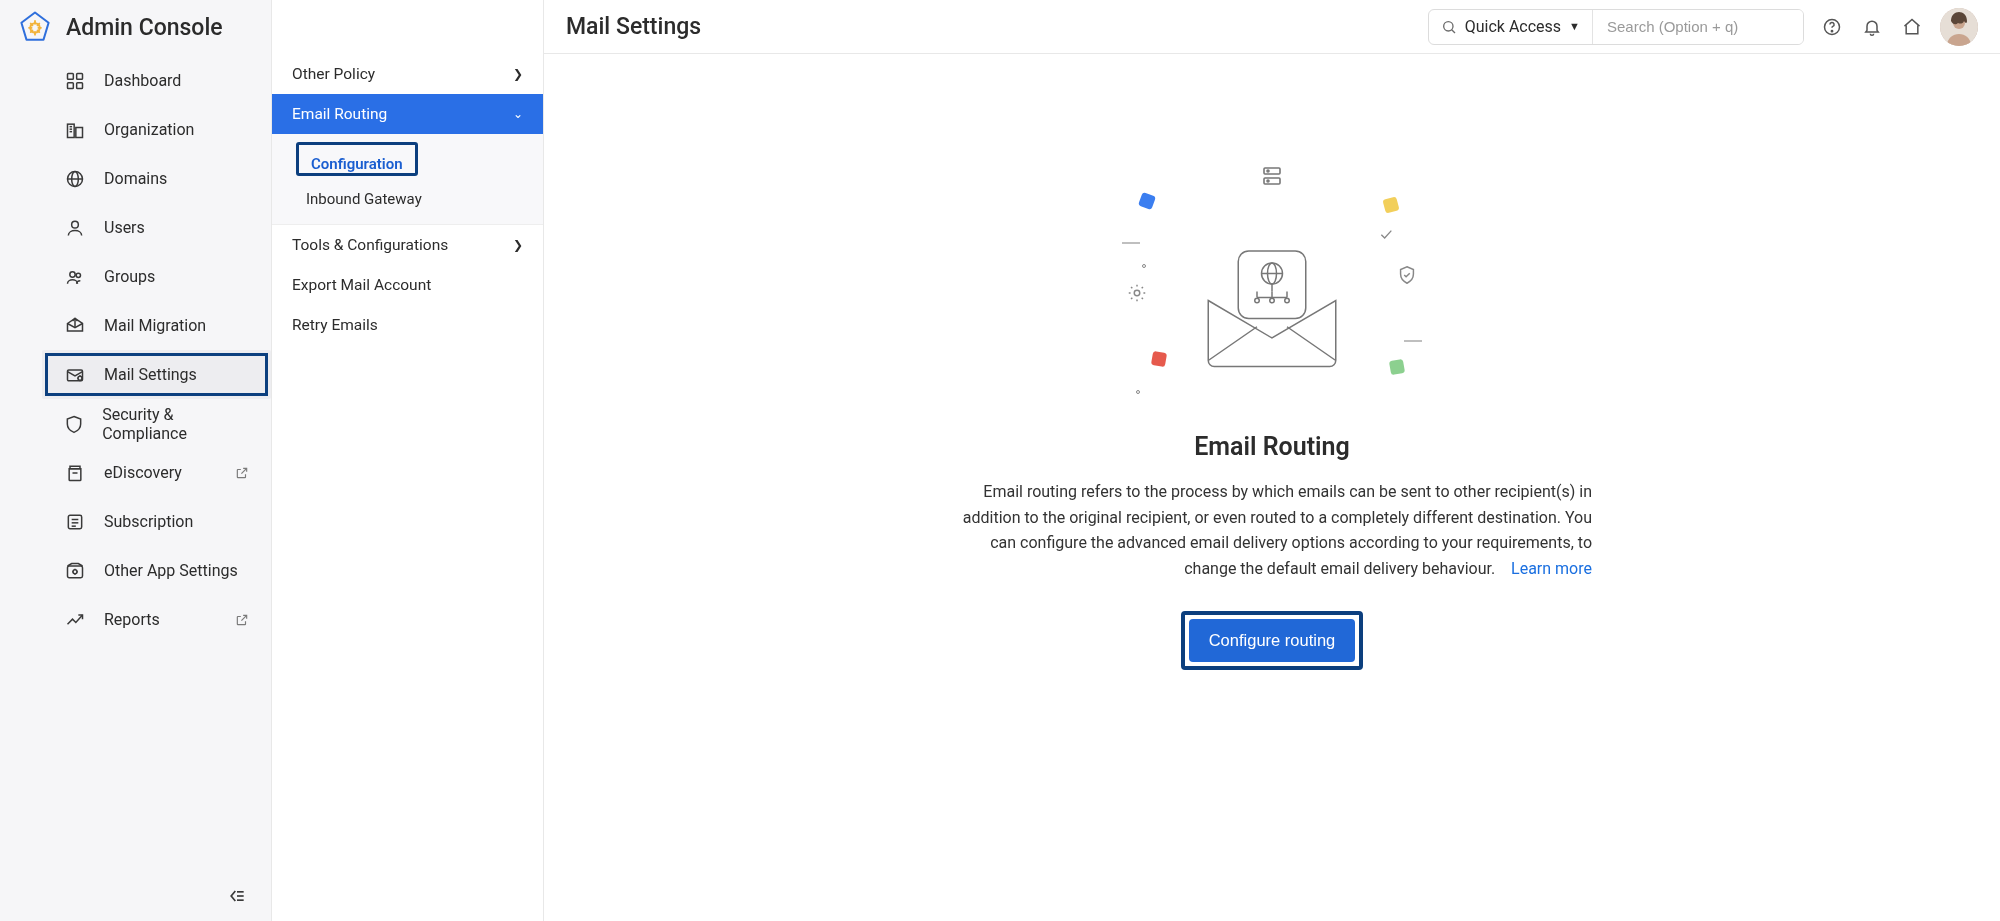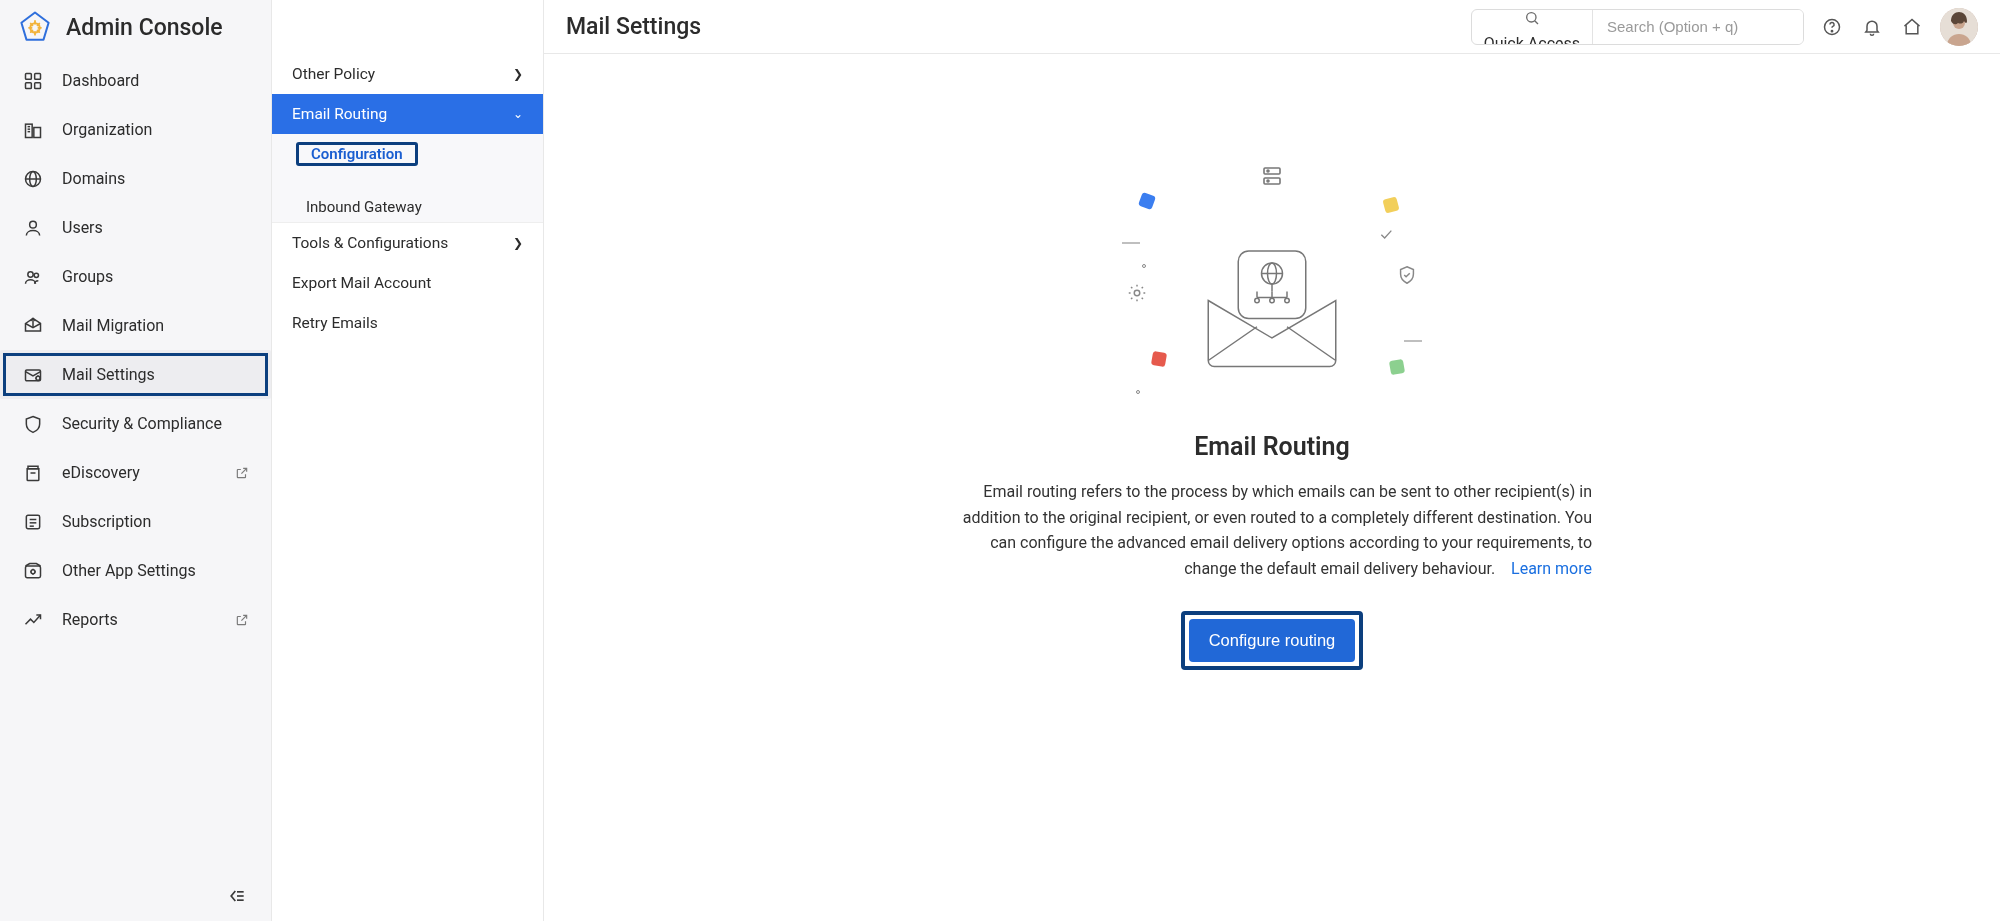--- a/index.html
+++ b/index.html
@@ -4,46 +4,46 @@
 <style>
   * { box-sizing: border-box; margin: 0; padding: 0; }
   body { font-family: -apple-system, BlinkMacSystemFont, "Segoe UI", Roboto, sans-serif; color: #2c2c2c; background: #fff; }
   .app { display: flex; height: 921px; width: 2000px; }
   
   
   .sidebar { width: 272px; background: #f6f6f8; border-right: 1px solid #e8e8e8; display: flex; flex-direction: column; }
   .sidebar-header { height: 54px; display: flex; align-items: center; padding: 0 18px; gap: 14px; }
   .app-logo { width: 34px; height: 34px; }
   .app-title { font-size: 23px; font-weight: 500; color: #2b2b2b; }
-  .nav { flex: 1; padding-top: 2px; }
+  .nav { flex: 1; padding-top: 2px; margin-left: 42px; }
   .nav-item { height: 49px; display: flex; align-items: center; padding: 0 22px; gap: 18px; cursor: pointer; font-size: 16px; color: #2c2c2c; position: relative; }
   .nav-item .ico { width: 22px; height: 22px; display: flex; align-items: center; justify-content: center; color: #3a3a3a; }
   .nav-item .ext { margin-left: auto; color: #7a7a7a; }
   .nav-item.active { background: #ededf0; }
   .nav-item.active::before { content: ""; position: absolute; left: 12px; top: 4px; bottom: 4px; width: 0; }
   .nav-item.active-box { outline: 3px solid #0c3f7e; outline-offset: -6px; border-radius: 2px; }
   .sidebar-footer { height: 50px; display: flex; align-items: center; justify-content: flex-end; padding-right: 24px; }
   .collapse-ico { color: #3a3a3a; }
 
   
   .subnav { width: 272px; border-right: 1px solid #e8e8e8; background: #fff; }
   .sub-item { height: 40px; display: flex; align-items: center; padding: 0 20px; font-size: 15.5px; color: #2c2c2c; cursor: pointer; justify-content: space-between; }
   .sub-item.selected { background: #2a6fe6; color: #fff; }
-  .sub-sub { padding-left: 34px; font-size: 15px; color: #2c2c2c; height: 38px; display: flex; align-items: flex-end; cursor: pointer; }
-  .sub-sub-box { display: inline-flex; align-items: flex-end; height: 24px; padding: 0 12px; border: 3px solid #0c3f7e; border-radius: 3px; margin-left: 24px; margin-top: 8px; margin-bottom: 12px; }
+  .sub-sub { padding-left: 34px; font-size: 15px; color: #2c2c2c; height: 38px; display: flex; align-items: center; cursor: pointer; }
+  .sub-sub-box { display: inline-flex; align-items: flex-end; height: 34px; padding: 0 12px; border: 3px solid #0c3f7e; border-radius: 3px; margin-left: 24px; margin-top: 8px; margin-bottom: 4px; }
   .sub-group { background: #f8f8fa; padding-bottom: 6px; border-bottom: 1px solid #eee;}
   .chev { font-size: 12px; }
 
   
   .main { flex: 1; display: flex; flex-direction: column; }
   .topbar { height: 54px; border-bottom: 1px solid #e8e8e8; display: flex; align-items: center; padding: 0 22px; gap: 16px; }
   .page-title { font-size: 23px; font-weight: 500; }
   .topbar-spacer { flex: 1; }
   .search-wrap { display: flex; align-items: center; border: 1px solid #dcdcdc; border-radius: 6px; height: 36px; overflow: hidden; }
-  .qa { display: flex; align-items: center; gap: 8px; padding: 0 12px; font-size: 16px; border-right: 1px solid #e3e3e3; height: 100%; cursor: pointer; flex-direction: column; }
+  .qa { display: flex; align-items: center; gap: 8px; padding: 0 12px; font-size: 16px; border-right: 1px solid #e3e3e3; height: 100%; cursor: pointer; }
   .qa .sico { color: #6b6b6b; }
   .search-input { border: none; outline: none; height: 100%; padding: 0 14px; font-size: 15px; width: 210px; color: #333; }
   .search-input::placeholder { color: #9a9a9a; }
   .top-ico { width: 24px; height: 24px; display: flex; align-items: center; justify-content: center; color: #555; cursor: pointer; }
   .avatar { width: 38px; height: 38px; border-radius: 50%; background: linear-gradient(135deg,#d9c7bd,#c7b4a8); display:flex; align-items:center; justify-content:center; overflow:hidden; cursor:pointer; }
 
   .content { flex: 1; display: flex; flex-direction: column; align-items: center; padding-top: 110px; }
   .illus { width: 300px; height: 240px; position: relative; margin-bottom: 28px; }
   .h1 { font-size: 25px; font-weight: 600; margin-bottom: 18px; }
   .desc { max-width: 640px; text-align: right; font-size: 16px; line-height: 1.6; color: #333; }

